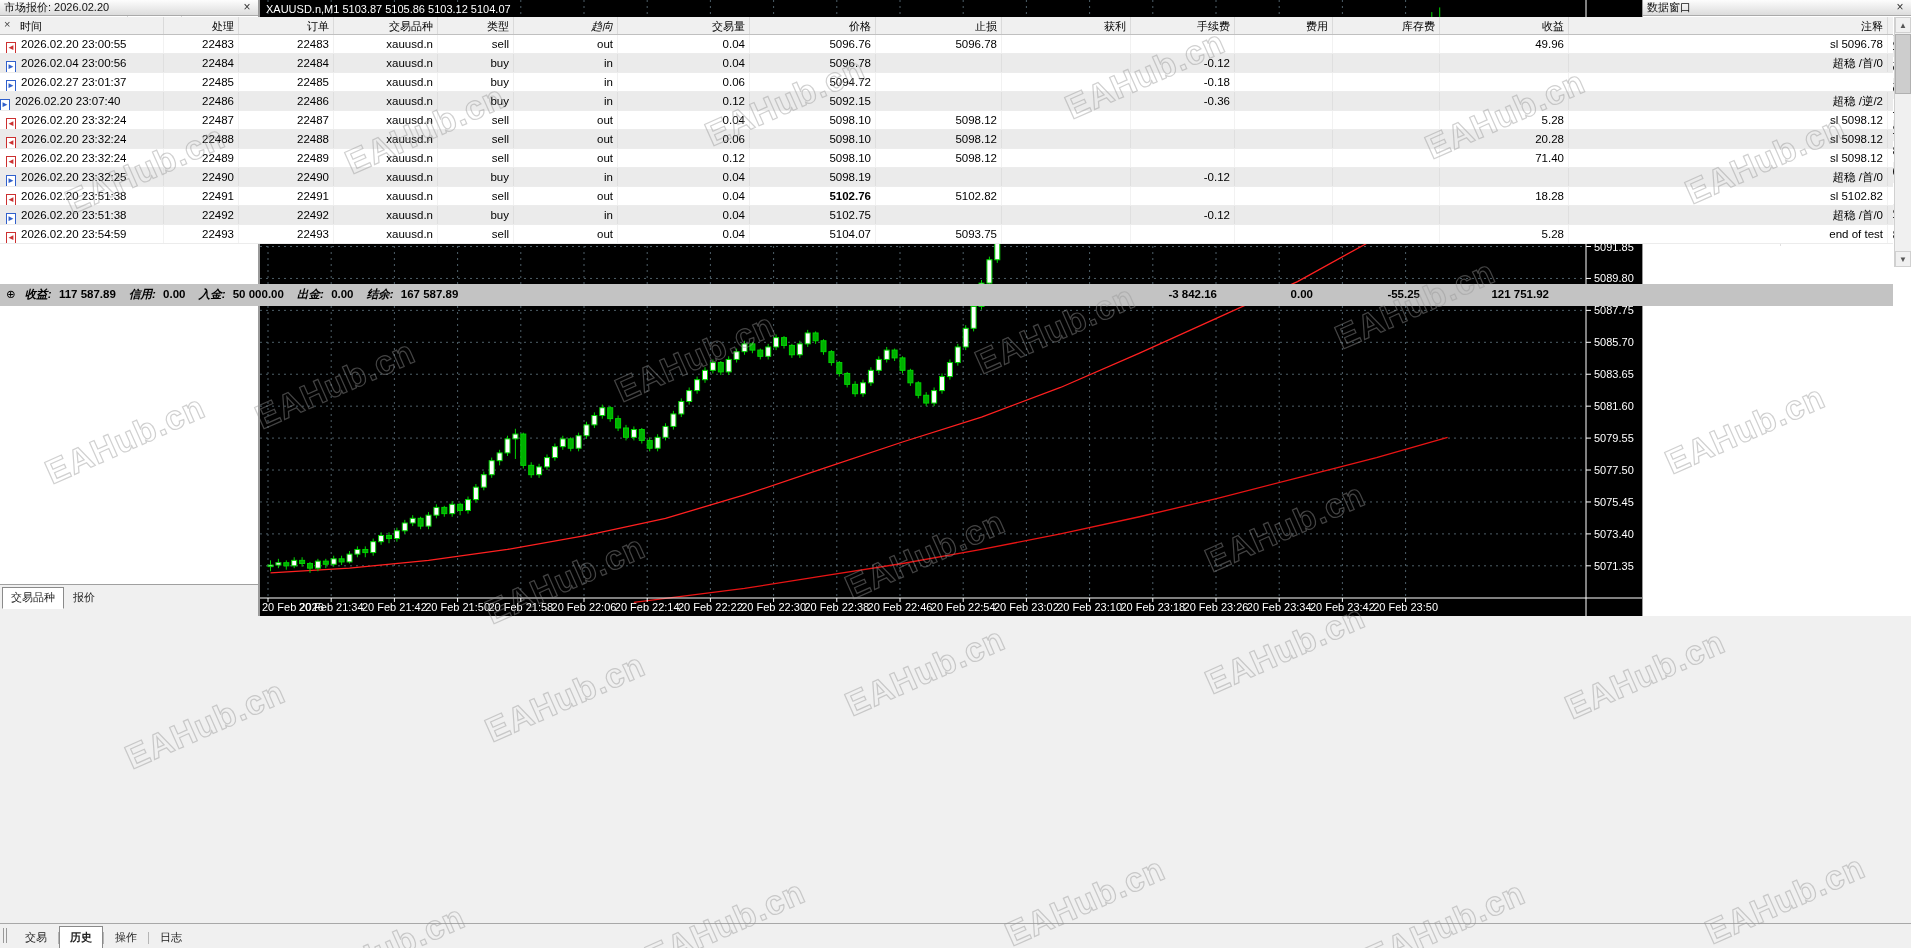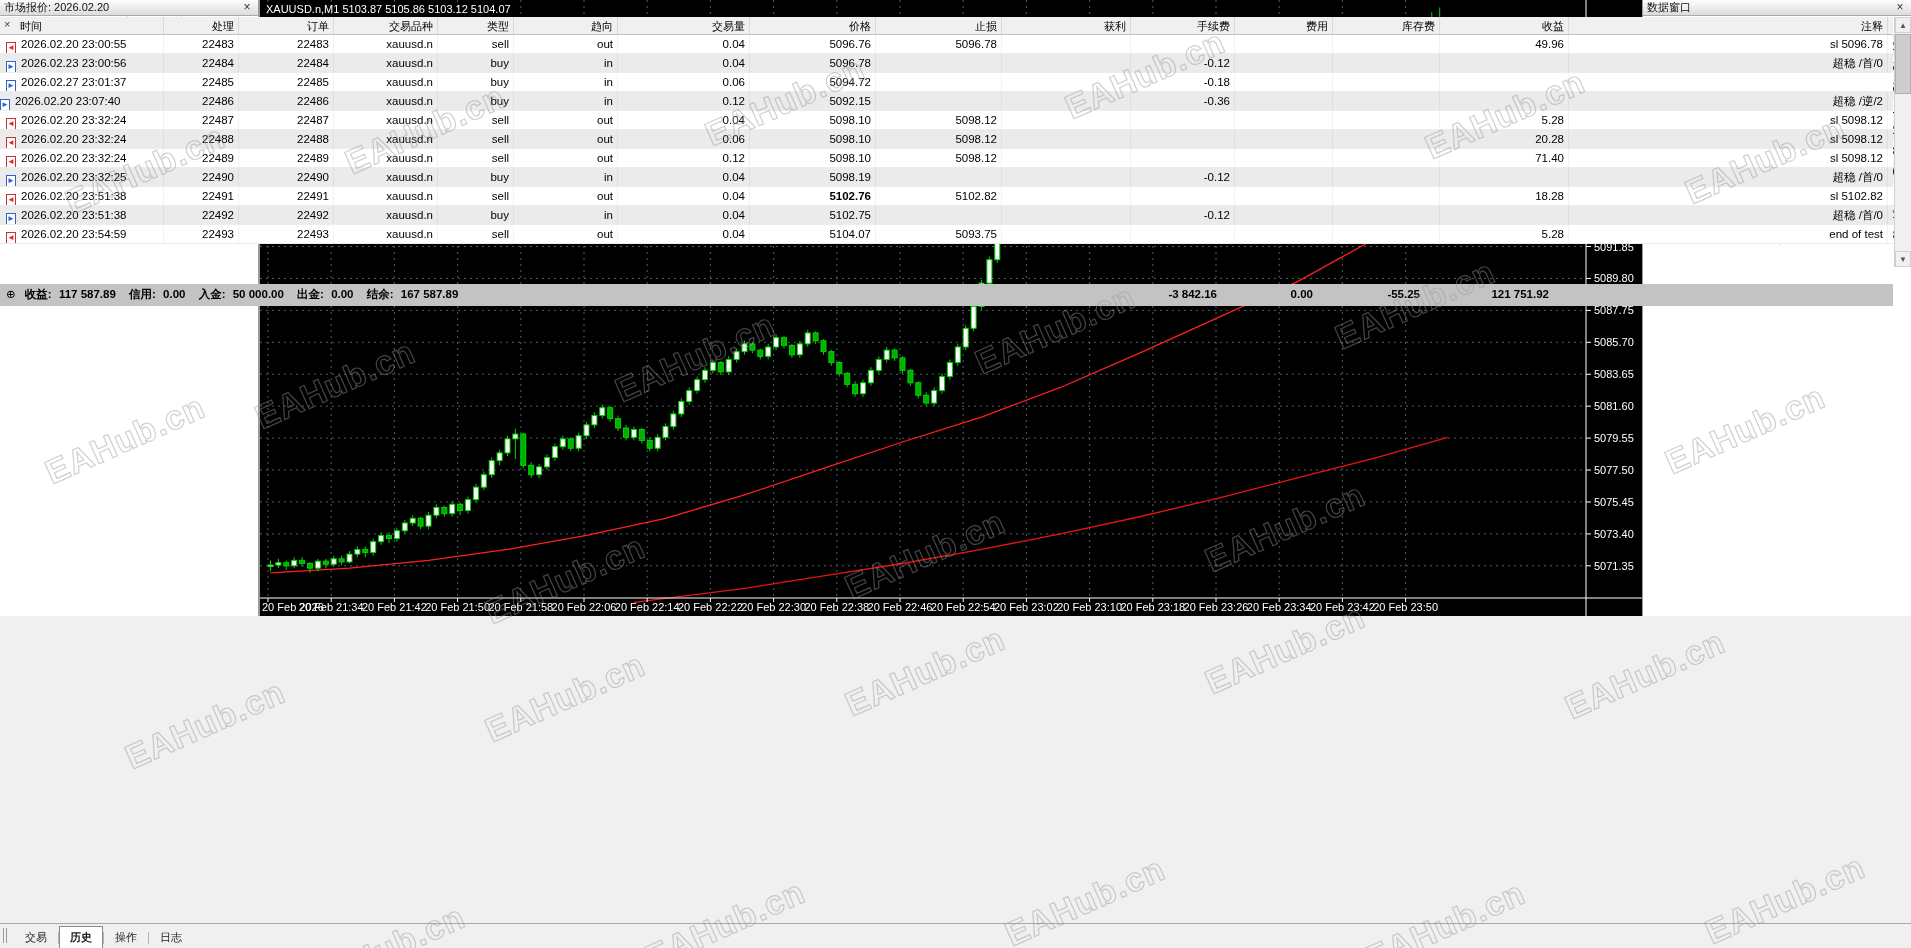--- a/index.html
+++ b/index.html
@@ -65,21 +65,21 @@
   .h-row .h-cell { border-right:1px solid rgba(0,0,0,0.05); padding-top:0; font-size:11.5px; }
   .num { text-align:right; }
   .deal-icon { display:inline-block; width:10px; height:12px; border:1px solid; background:#fff;
                font-size:8px; line-height:10px; text-align:center; vertical-align:-2px; margin-right:5px; }
   .deal-icon.sell { border-color:#cc3030; color:#cc3030; }
   .deal-icon.buy  { border-color:#3060cc; color:#3060cc; }
 
   #h-summary { position:absolute; left:0; top:284px; width:1893px; height:22px;
     background:#c3c3c3; line-height:21px; font-weight:bold; font-size:11.5px; }
   #h-summary .exp { font-weight:normal; margin:0 6px 0 6px; }
-  #h-summary .slbl { margin-left:10px; }
+  #h-summary .slbl { margin-left:10px;font-style:italic; }
   #h-summary .sval { margin-left:4px; }
   #h-summary .tot { position:absolute; top:0; }
 
   #h-tabs { position:absolute; left:0; bottom:2px; height:23px; width:1911px;
     background:#f0f0f0; border-top:1px solid #a8a8a8; padding:2px 0 0 14px; font-size:11px; }
   .grip { position:absolute; left:3px; top:4px; width:4px; height:15px;
           border-left:1px solid #999; border-right:1px solid #999; }
   .b-tab { display:inline-block; padding:3px 10px 4px; color:#222; border:1px solid transparent; }
   .b-tab.active { background:#fff; border:1px solid #8a8a8a; border-bottom:1px solid #fff; font-weight:bold; }
   .tab-sep { display:inline-block; width:1px; height:12px; background:#b5b5b5; vertical-align:middle; }
@@ -106,20 +106,21 @@
   <div class="mw-header">
     <span class="c1">交易品种</span>
     <span class="c2">卖价</span>
     <span class="c3">买价</span>
   </div>
   <div class="mw-row">
     <span class="c1"><span class="arr">↗</span><span>XAUUSD.n</span></span>
     <span class="c2">5104.07</span>
     <span class="c3">5104.15</span>
   </div>
+  <div class="mini-tabs" id="mw-tabs"><span class="mini-tab active">交易品种</span><span class="mini-tab">报价</span></div>
 </div>
 
 <div class="panel" id="chart-panel">
   <svg id="chart-svg" width="1382" height="616">
       <rect x="0" y="0" width="1382" height="616" fill="#000000"></rect>
       <line x1="0" y1="23" x2="1326" y2="23" stroke="#4e5f68" stroke-dasharray="2,4" stroke-width="1"></line>
       <line x1="0" y1="54.93080000000283" x2="1326" y2="54.93080000000283" stroke="#4e5f68" stroke-dasharray="2,4" stroke-width="1"></line>
       <line x1="0" y1="86.86159999999151" x2="1326" y2="86.86159999999151" stroke="#4e5f68" stroke-dasharray="2,4" stroke-width="1"></line>
       <line x1="0" y1="118.79239999999433" x2="1326" y2="118.79239999999433" stroke="#4e5f68" stroke-dasharray="2,4" stroke-width="1"></line>
       <line x1="0" y1="150.72319999999718" x2="1326" y2="150.72319999999718" stroke="#4e5f68" stroke-dasharray="2,4" stroke-width="1"></line>
@@ -604,21 +605,21 @@
 
 <div id="history">
   <div id="h-table">
     <div class="h-head" id="h-head">
       <span class="hx">×</span>
     <span class="h-cell" style="width: 164px; padding-left: 20px;">时间</span>
         <span class="h-cell num" style="width: 75px;">处理</span>
         <span class="h-cell num" style="width: 95px;">订单</span>
         <span class="h-cell num" style="width: 104px;">交易品种</span>
         <span class="h-cell num" style="width: 76px;">类型</span>
-        <span class="h-cell num" style="width: 104px;">趋向</span>
+        <span class="h-cell num" style="width: 104px; font-style: italic;">趋向</span>
         <span class="h-cell num" style="width: 132px;">交易量</span>
         <span class="h-cell num" style="width: 126px;">价格</span>
         <span class="h-cell num" style="width: 126px;">止损</span>
         <span class="h-cell num" style="width: 129px;">获利</span>
         <span class="h-cell num" style="width: 104px;">手续费</span>
         <span class="h-cell num" style="width: 98px;">费用</span>
         <span class="h-cell num" style="width: 107px;">库存费</span>
         <span class="h-cell num" style="width: 129px;">收益</span>
         <span class="h-cell num" style="width: 319px;">注释</span>
       </div>
@@ -634,21 +635,21 @@
           <span class="h-cell num" style="width: 126px;">5096.76</span>
           <span class="h-cell num" style="width: 126px;">5096.78</span>
           <span class="h-cell num" style="width: 129px;"></span>
           <span class="h-cell num" style="width: 104px;"></span>
           <span class="h-cell num" style="width: 98px;"></span>
           <span class="h-cell num" style="width: 107px;"></span>
           <span class="h-cell num" style="width: 129px;">49.96</span>
           <span class="h-cell num" style="width: 319px;">sl 5096.78</span>
         </div>
         <div class="h-row even">
-          <span class="h-cell" style="width: 164px; padding-left: 6px;"><span class="deal-icon buy">►</span><span>2026.02.23 23:00:56</span></span>
+          <span class="h-cell" style="width: 164px; padding-left: 6px;"><span class="deal-icon buy">►</span><span>2026.02.04 23:00:56</span></span>
           <span class="h-cell num" style="width: 75px;">22484</span>
           <span class="h-cell num" style="width: 95px;">22484</span>
           <span class="h-cell num" style="width: 104px;">xauusd.n</span>
           <span class="h-cell num" style="width: 76px;">buy</span>
           <span class="h-cell num" style="width: 104px;">in</span>
           <span class="h-cell num" style="width: 132px;">0.04</span>
           <span class="h-cell num" style="width: 126px;">5096.78</span>
           <span class="h-cell num" style="width: 126px;"></span>
           <span class="h-cell num" style="width: 129px;"></span>
           <span class="h-cell num" style="width: 104px;">-0.12</span>

